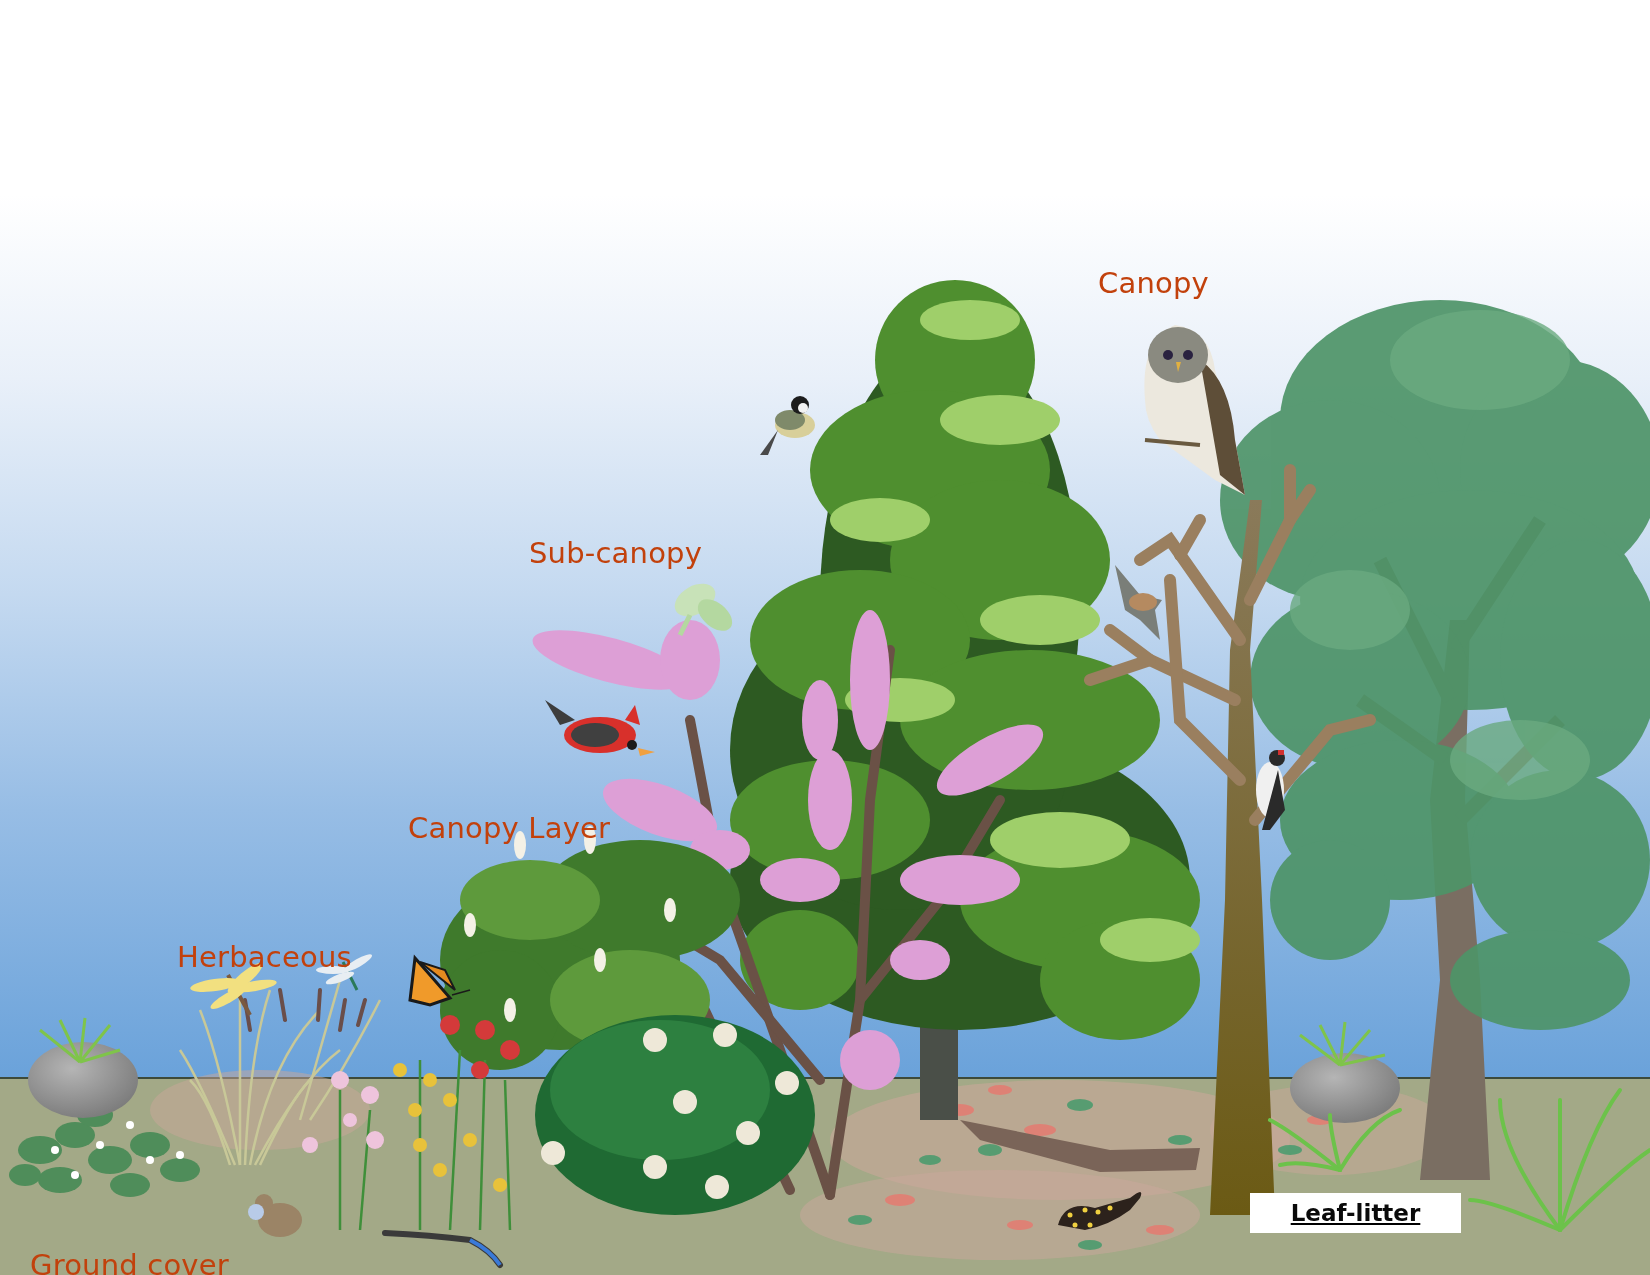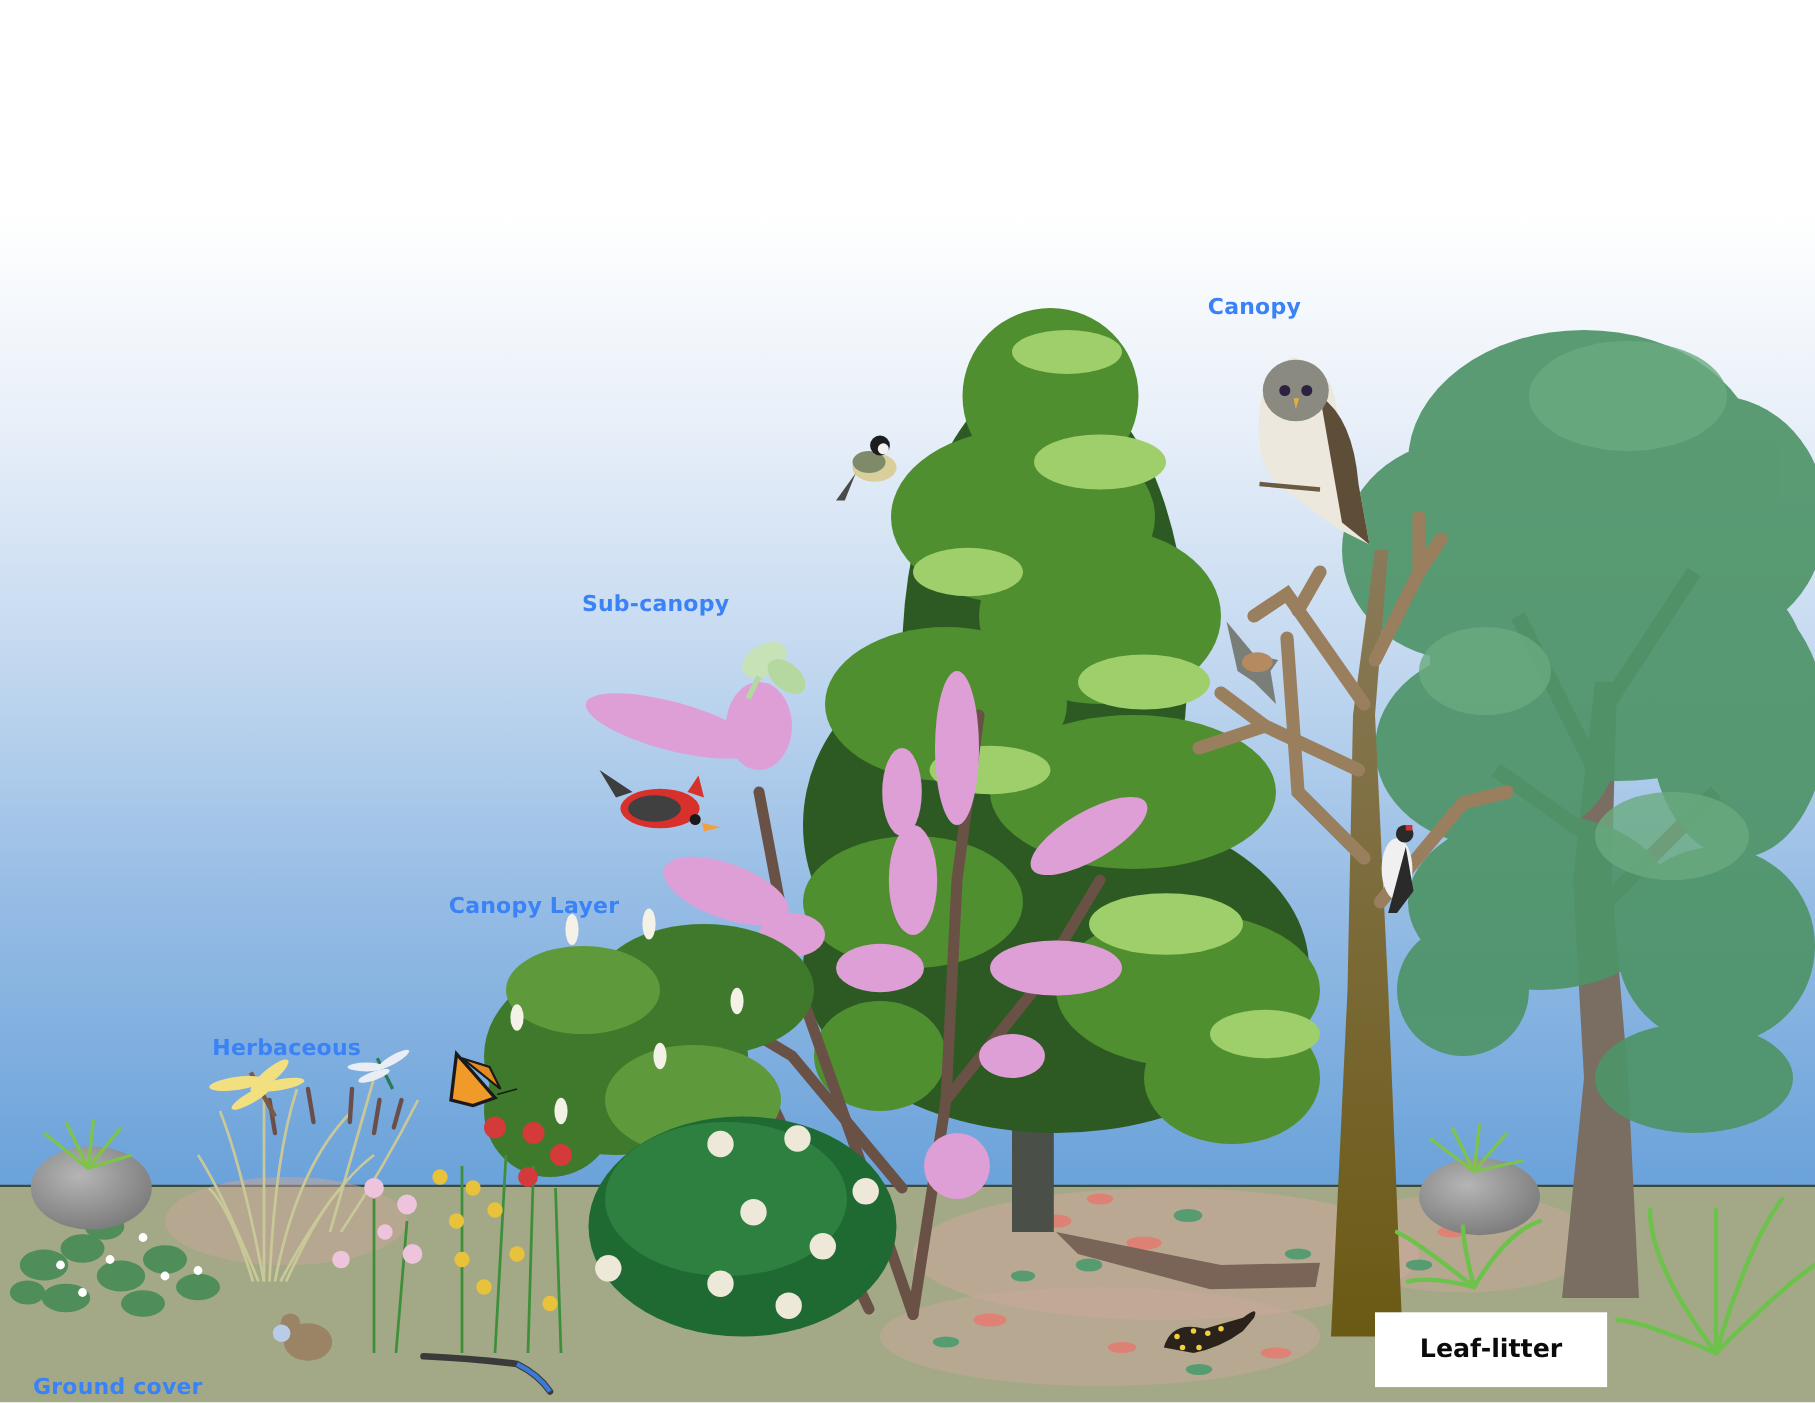--- a/index.html
+++ b/index.html
@@ -1,19 +1,19 @@
 <!DOCTYPE html>
 <html><head>
 <meta charset="utf-8">
 <style>
   html, body { margin: 0; padding: 0; background: #ffffff; }
   body { width: 1650px; height: 1275px; overflow: hidden; position: relative;
          font-family: "DejaVu Sans", "Liberation Sans", sans-serif; }
   #scene { position: absolute; left: 0; top: 0; width: 1650px; height: 1275px; }
-  .layer-label { position: absolute; font-weight: bold; font-size: 20px; color: #3b82f6;
+  .layer-label { position: absolute; font-weight: normal; font-size: 29px; color: #c2410c;
                  white-space: nowrap; letter-spacing: 0.2px; }
   .leaf-litter-box { position: absolute; background: #ffffff; display: flex;
                      align-items: center; justify-content: center; }
   .leaf-litter-box span { font-weight: bold; font-size: 23px; color: #0a0a0a; }
 </style>
 </head>
 <body>
 
 <svg id="scene" viewBox="0 0 1650 1275" xmlns="http://www.w3.org/2000/svg">
   <defs>
@@ -386,17 +386,17 @@
         <circle cx="1110" cy="1208" r="2.5"></circle>
       <circle cx="1075" cy="1225" r="2.5"></circle>
         <circle cx="1090" cy="1225" r="2.5"></circle>
     </g>
   </g>
 </svg>
 
 <div class="layer-label" style="left:1098px; top:266px;">Canopy</div>
 <div class="layer-label" style="left:529px; top:536px;">Sub-canopy</div>
 <div class="layer-label" style="left:408px; top:811px;">Canopy Layer</div>
-<div class="layer-label" style="left:193px; top:940px;">Herbaceous</div>
+<div class="layer-label" style="left:177px; top:940px;">Herbaceous</div>
 <div class="layer-label" style="left:30px; top:1248px;">Ground cover</div>
-<div class="leaf-litter-box" style="left:1250px; top:1193px; width:211px; height:68px;">
+<div class="leaf-litter-box" style="left:1250px; top:1193px; width:211px; height:40px;text-decoration:underline;">
   <span>Leaf-litter</span>
 </div>
 
 </body></html>

